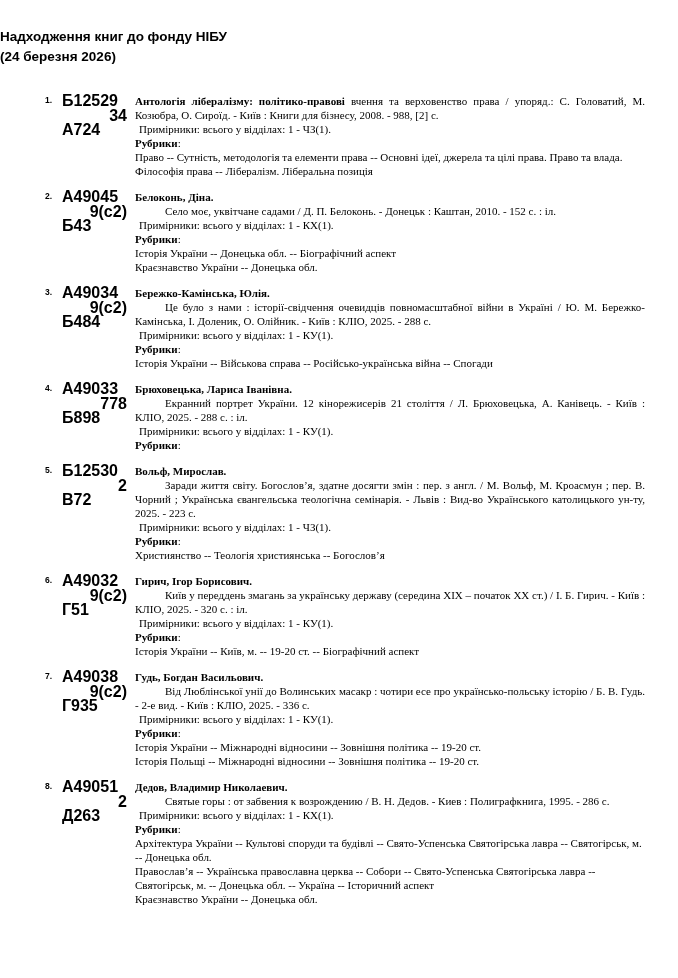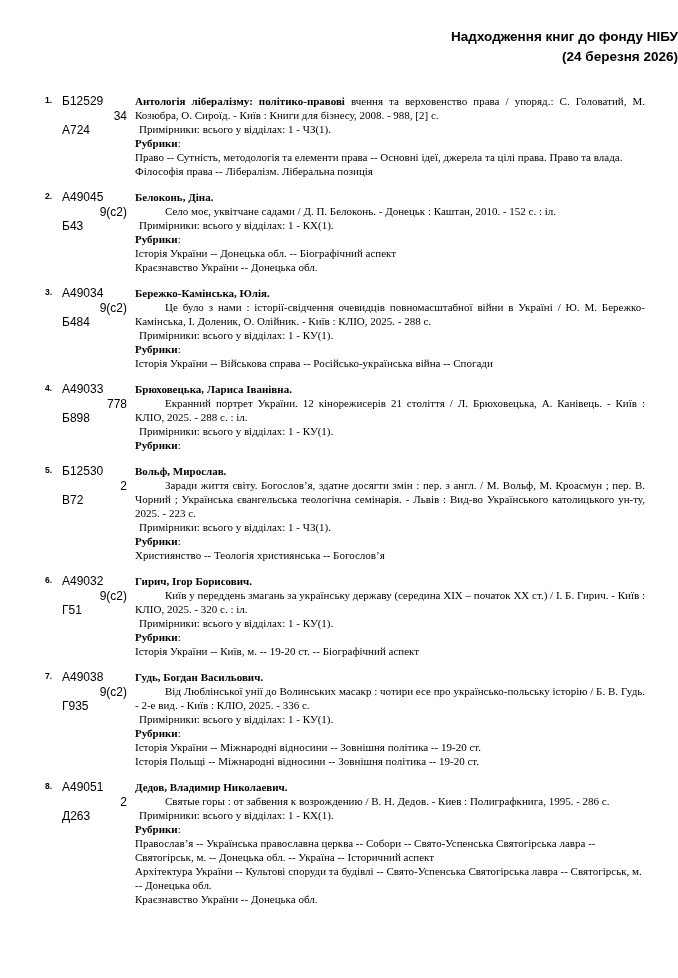--- a/index.html
+++ b/index.html
@@ -9,21 +9,21 @@
     height: 978px;
     margin: 0 auto;
     background: #ffffff;
     color: #000000;
     font-family: "Liberation Serif", serif;
     box-sizing: border-box;
     padding-top: 27px;
     overflow: hidden;
   }
   .doc-title {
-    text-align: right;
+    text-align: left;
     font-family: "Liberation Sans", sans-serif;
     font-weight: bold;
     font-size: 13.5px;
     line-height: 20px;
   }
   .entries {
     margin: 27px 33px 0 45px;
   }
   .entry {
     display: grid;
@@ -34,22 +34,22 @@
   }
   .entry-num {
     font-family: "Liberation Sans", sans-serif;
     font-weight: bold;
     font-size: 8.5px;
     line-height: 13px;
     text-align: left;
   }
   .call {
     font-family: "Liberation Sans", sans-serif;
-    font-weight: normal;
-    font-size: 12px;
+    font-weight: bold;
+    font-size: 16px;
     line-height: 14.5px;
     padding-right: 8px;
   }
   .call-line { display: block; }
   .call-line.mid { padding-left: 12px; text-align: right; }
   .entry-body p { margin: 0; }
   .lead { text-align: justify; }
   .lead-bold { font-weight: bold; font-family: Liberation Serif, serif; }
   .desc { text-align: justify; text-indent: 30px; }
   .copies { padding-left: 4px; }
@@ -197,20 +197,20 @@
           <span class="call-line">А49051</span>
           <span class="call-line mid">2</span>
           <span class="call-line">Д263</span>
         </div>
     <div class="entry-body">
       <p class="lead"><b class="lead-bold">Дедов, Владимир Николаевич.</b><span class="lead-rest"></span></p>
       <p class="desc">Святые горы : от забвения к возрождению / В. Н. Дедов. - Киев : Полиграфкнига, 1995. - 286 с.</p>
       <p class="copies">Примірники: всього у відділах: 1 - КХ(1).</p>
       <p class="rubrics"><b>Рубрики</b><span>:</span></p>
       <div class="subjects">
+            <p>Архітектура України -- Культові споруди та будівлі -- Свято-Успенська Святогірська лавра -- Святогірськ, м. -- Донецька обл.</p>
             <p>Православ’я -- Українська православна церква -- Собори -- Свято-Успенська Святогірська лавра -- Святогірськ, м. -- Донецька обл. -- Україна -- Історичний аспект</p>
-            <p>Архітектура України -- Культові споруди та будівлі -- Свято-Успенська Святогірська лавра -- Святогірськ, м. -- Донецька обл.</p>
             <p>Краєзнавство України -- Донецька обл.</p>
           </div>
     </div>
   </div>
 </div>
 </div>
 
 </body></html>

